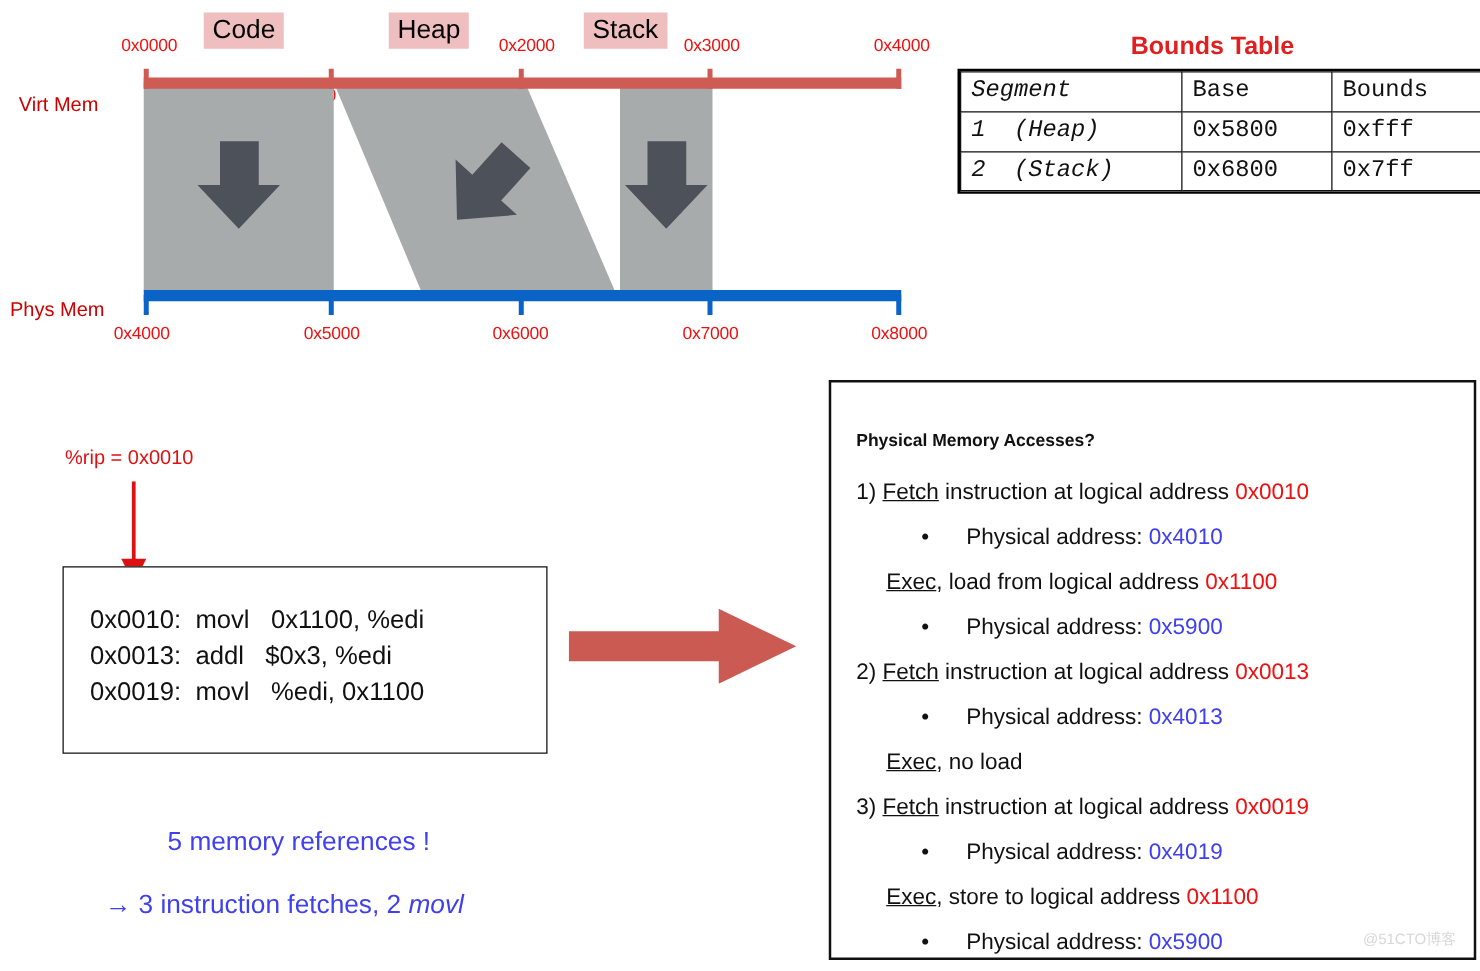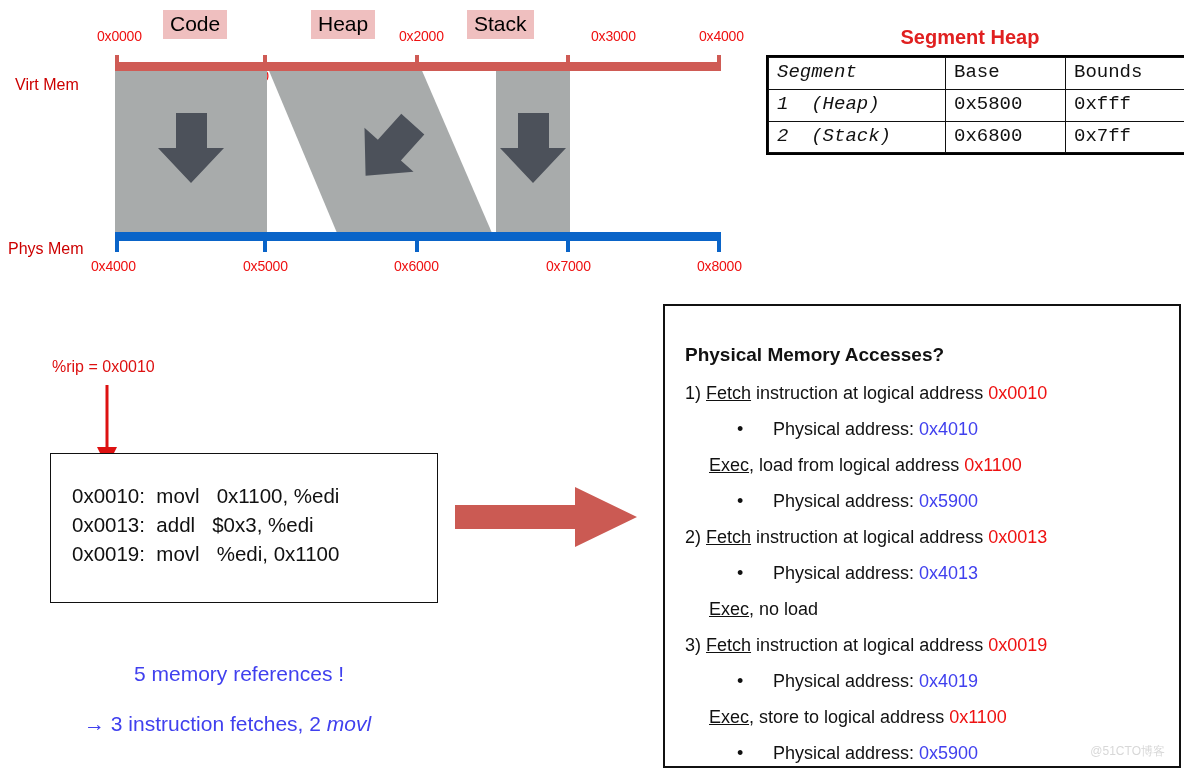--- a/index.html
+++ b/index.html
@@ -130,21 +130,21 @@
   #accesses-panel {
     left: 663px; top: 304px;
     width: 518px; height: 464px;
     border: 2px solid #111111;
     background: #ffffff;
     box-sizing: border-box;
   }
   #accesses-title {
     position: absolute;
     left: 20px; top: 38px;
-    font-size: 19px;
+    font-size: 14px;
     font-weight: 700;
     color: #111111;
     white-space: nowrap;
   }
   .acc-line {
     position: absolute;
     font-size: 18px;
     color: #111111;
     white-space: nowrap;
     line-height: 1;
@@ -169,21 +169,21 @@
 
 <div class="abs" id="memory-diagram">
 
   <div class="abs seg-chip" style="left:163px; top:10px;">Code</div>
   <div class="abs seg-chip" style="left:311px; top:10px;">Heap</div>
   <div class="abs seg-chip" style="left:467px; top:10px;">Stack</div>
 
   <div class="abs addr-label" style="left:97px; top:28px;">0x0000</div>
   <div class="abs addr-label" style="left:224px; top:28px;margin-top:40px;">0x1000</div>
   <div class="abs addr-label" style="left:399px; top:28px;">0x2000</div>
-  <div class="abs addr-label" style="left:547px; top:28px;margin-left:44px;">0x3000</div>
+  <div class="abs addr-label" style="left:547px; top:28px;">0x3000</div>
   <div class="abs addr-label" style="left:699px; top:28px;">0x4000</div>
 
   <div class="abs axis-label" style="left:15px; top:60px;">Virt Mem</div>
 
   <svg id="seg-shapes" width="760" height="290">
 
     <polygon points="115,66 267,66 267,233 115,233" fill="#A8ABAB"></polygon>
 
     <polygon points="267,66 420,66 492,233 337,233" fill="#A8ABAB"></polygon>
 
@@ -223,21 +223,21 @@
   <div class="abs axis-label" style="left:8px; top:224px;">Phys Mem</div>
 
   <div class="abs addr-label" style="left:91px;  top:258px;">0x4000</div>
   <div class="abs addr-label" style="left:243px; top:258px;">0x5000</div>
   <div class="abs addr-label" style="left:394px; top:258px;">0x6000</div>
   <div class="abs addr-label" style="left:546px; top:258px;">0x7000</div>
   <div class="abs addr-label" style="left:697px; top:258px;">0x8000</div>
 </div>
 
 <div class="abs" id="segment-table-panel">
-  <div id="segment-table-title">Segment Heap</div>
+  <div id="segment-table-title">Bounds Table</div>
   <div id="segment-table-outer">
     <table class="segtable">
       <tbody>
           <tr>
         <td class="c-seg">Segment</td>
         <td class="c-base">Base</td>
         <td class="c-bnd">Bounds</td>
       </tr>
       <tr>
         <td class="c-seg">1  (Heap)</td>

